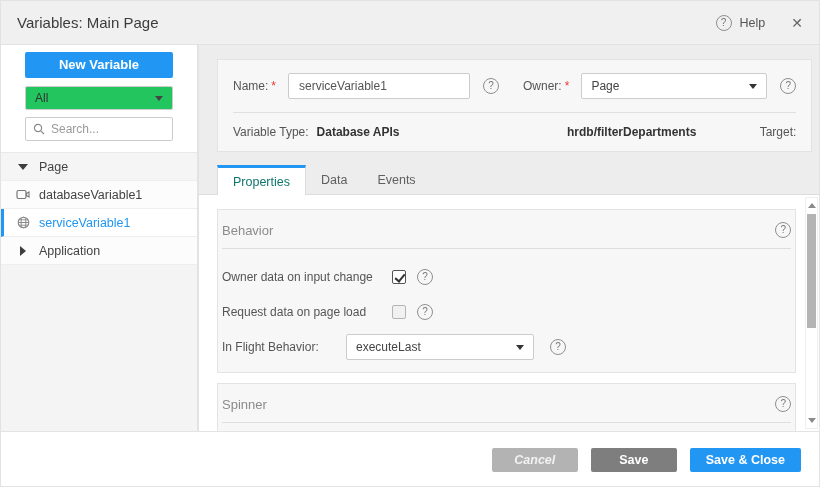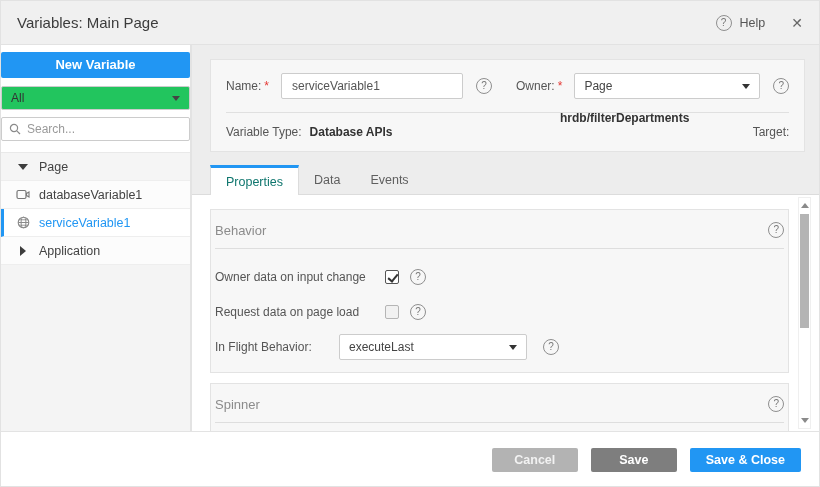--- a/index.html
+++ b/index.html
@@ -16,21 +16,21 @@
   .close-x { font-size:14px; color:#666; cursor:pointer; margin-left:4px; }
 
   
   .bdy { display:flex; height:386px; }
   .sidebar { width:196px; background:#fff; display:flex; flex-direction:column; }
   .side-gap { width:14px; background:#ededed; border-left:1px solid #e3e3e3; border-right:1px solid #e3e3e3; position:relative; }
   .side-gap .thumb { position:absolute; left:3px; top:171px; width:5px; height:54px; background:#8f8f8f; border-radius:2px; }
   .main { flex:1; background:#ededed; display:flex; flex-direction:column; }
 
   
-  .side-top { padding:7px 0 11px; background:#fff; }
+  .side-top { padding:7px 24px 11px; background:#fff; }
   .new-var-btn { display:block; width:100%; height:26px; background:#2196f3; color:#fff; border:none; border-radius:2px; font-size:13px; font-weight:bold; text-align:center; line-height:26px; cursor:pointer; font-family:inherit; }
   .side-select { margin-top:8px; height:24px; border:1px solid #ccc; border-radius:2px; background:#22c55e; display:flex; align-items:center; padding:0 9px; font-size:12px; color:#333; cursor:pointer; }
   .caret-dn { width:0; height:0; border-left:4px solid transparent; border-right:4px solid transparent; border-top:5px solid #444; margin-left:auto; }
   .side-search { margin-top:7px; height:24px; border:1px solid #ccc; border-radius:2px; background:#fff; display:flex; align-items:center; padding:0 7px; gap:6px; }
   .side-search input { border:none; outline:none; flex:1; font-size:12px; color:#555; font-family:inherit; background:transparent; min-width:0; }
   .side-search input::placeholder { color:#9a9a9a; }
   .tree { border-top:1px solid #e9e9e9; }
   .tree-row { height:28px; display:flex; align-items:center; gap:9px; padding-left:15px; border-bottom:1px solid #eeeeee; font-size:12.5px; color:#434343; cursor:pointer; background:#fcfcfc; }
   .tree-row.group { background:#f5f5f5; }
   .tree-row.selected { background:#fff; border-left:3px solid #2196f3; padding-left:12px; color:#2196f3; }
@@ -77,21 +77,21 @@
 
   
   .vscroll { position:absolute; top:2px; bottom:2px; right:8px; width:13px; background:#fff; border:1px solid #efefef; }
   .vscroll .arr-up { position:absolute; top:5px; left:2px; width:0; height:0; border-left:4px solid transparent; border-right:4px solid transparent; border-bottom:5px solid #8a8a8a; }
   .vscroll .arr-dn { position:absolute; bottom:5px; left:2px; width:0; height:0; border-left:4px solid transparent; border-right:4px solid transparent; border-top:5px solid #8a8a8a; }
   .vscroll .vthumb { position:absolute; top:16px; left:1px; width:9px; height:114px; background:#b4b4b4; }
 
   
   .ftr { height:57px; background:#fff; border-top:1px solid #e3e3e3; display:flex; justify-content:flex-end; align-items:flex-start; gap:13px; padding:16px 18px 0; }
   .btn { height:24px; min-width:86px; padding:0 16px; border:none; border-radius:2px; font-size:12.5px; font-weight:bold; color:#fff; cursor:pointer; font-family:inherit; }
-  .btn-cancel { background:#b3b3b3; color:#f2f2f2; }
+  .btn-cancel { background:#b3b3b3; color:#f2f2f2;font-style:italic; }
   .btn-save { background:#7e7e7e; }
   .btn-saveclose { background:#2196f3; }
 </style>
 </head>
 <body>
 
 <div class="app">
 
   <div class="hdr">
     <div class="hdr-title">Variables: Main Page</div>
@@ -172,28 +172,28 @@
             <span class="help-circle hlp" style="margin-left:13px;">?</span>
             <span class="lbl" style="margin-left:24px;">Owner:</span>
             <span class="req">*</span>
             <div class="sel" style="width:186px; margin-left:9px;">
               <span>Page</span>
               <span class="caret-dn"></span>
             </div>
             <span class="help-circle hlp" style="margin-left:13px;">?</span>
           </div>
           <hr class="panel-hr">
-          <div class="info-row" style="margin-top:-14px; pointer-events:none;">
-            <span style="width:334px;"></span>
-            <span class="info-val" style="margin-left:0;">hrdb/filterDepartments</span>
-          </div>
           <div class="info-row">
             <span class="lbl">Variable Type:</span>
             <span class="info-val">Database APIs</span>
             <span class="lbl" style="margin-left:auto; width:246px;">Target:</span>
+          </div>
+          <div class="info-row" style="margin-top:-14px; pointer-events:none;">
+            <span style="width:334px;"></span>
+            <span class="info-val" style="margin-left:0;">hrdb/filterDepartments</span>
           </div>
         </div>
       </div>
 
       <div class="tabbar">
         <div class="tab active">
             <span>Properties</span>
           </div>
         <div class="tab">
             <span>Data</span>

